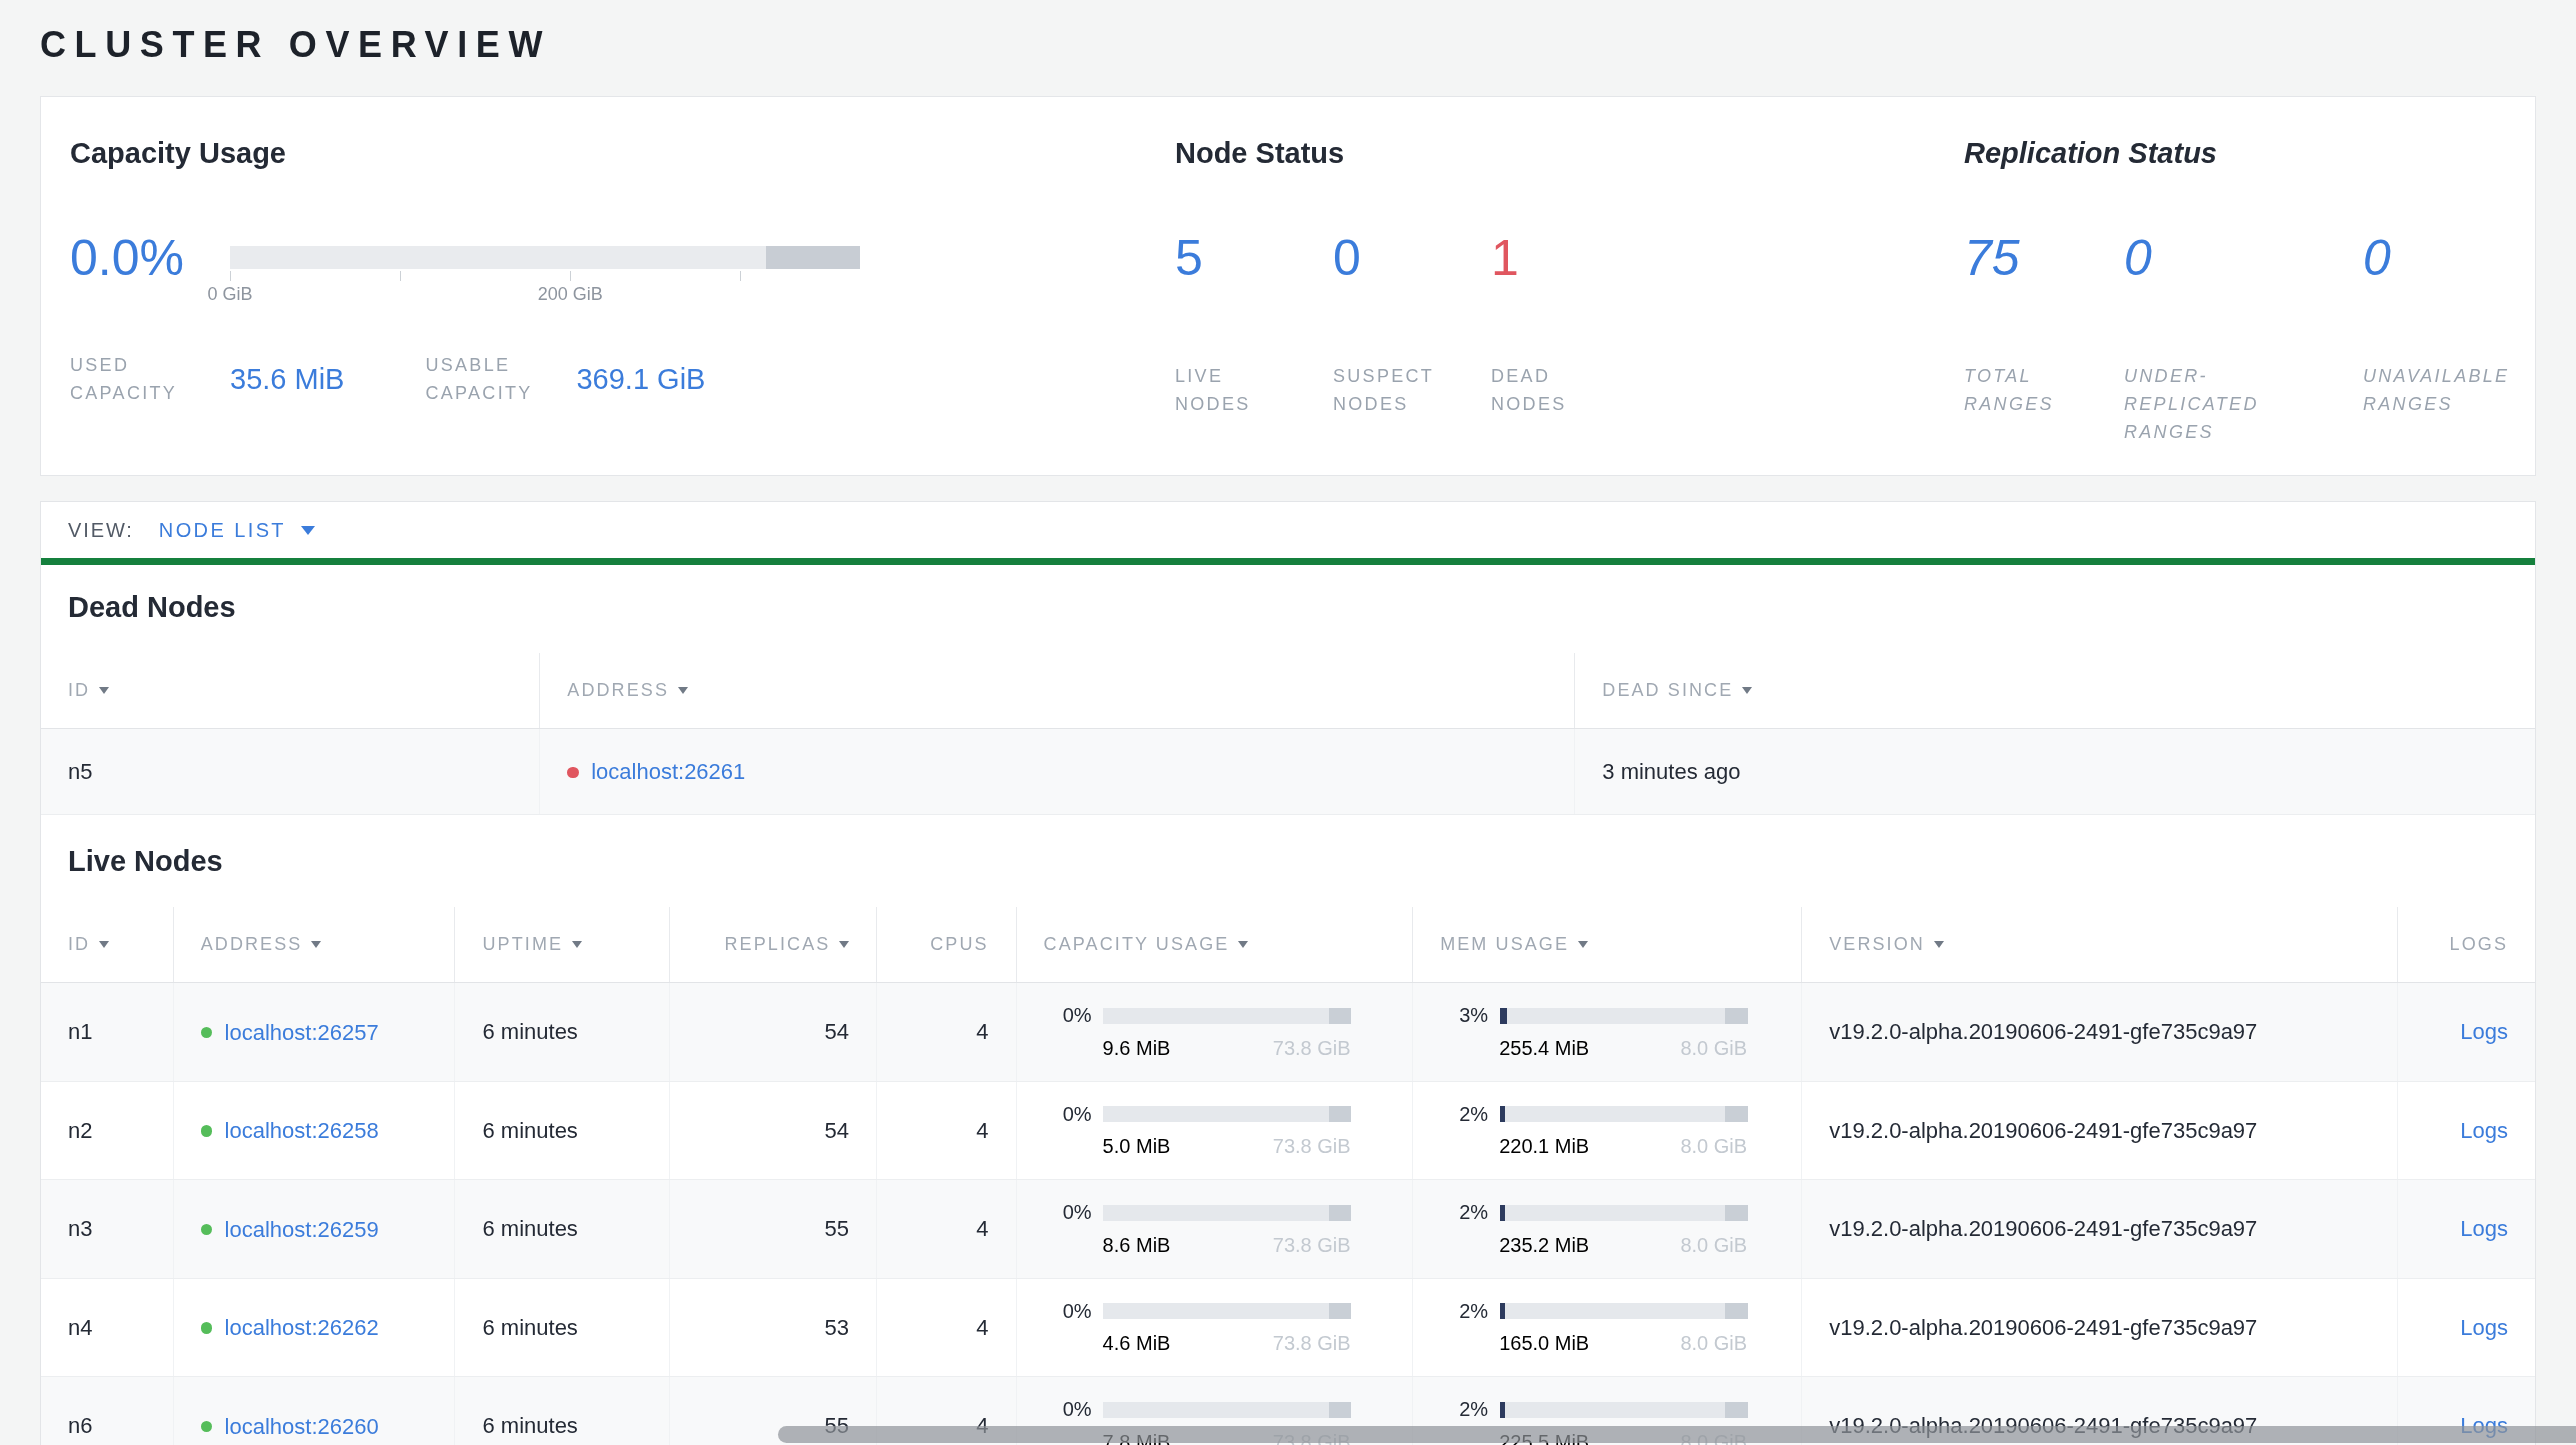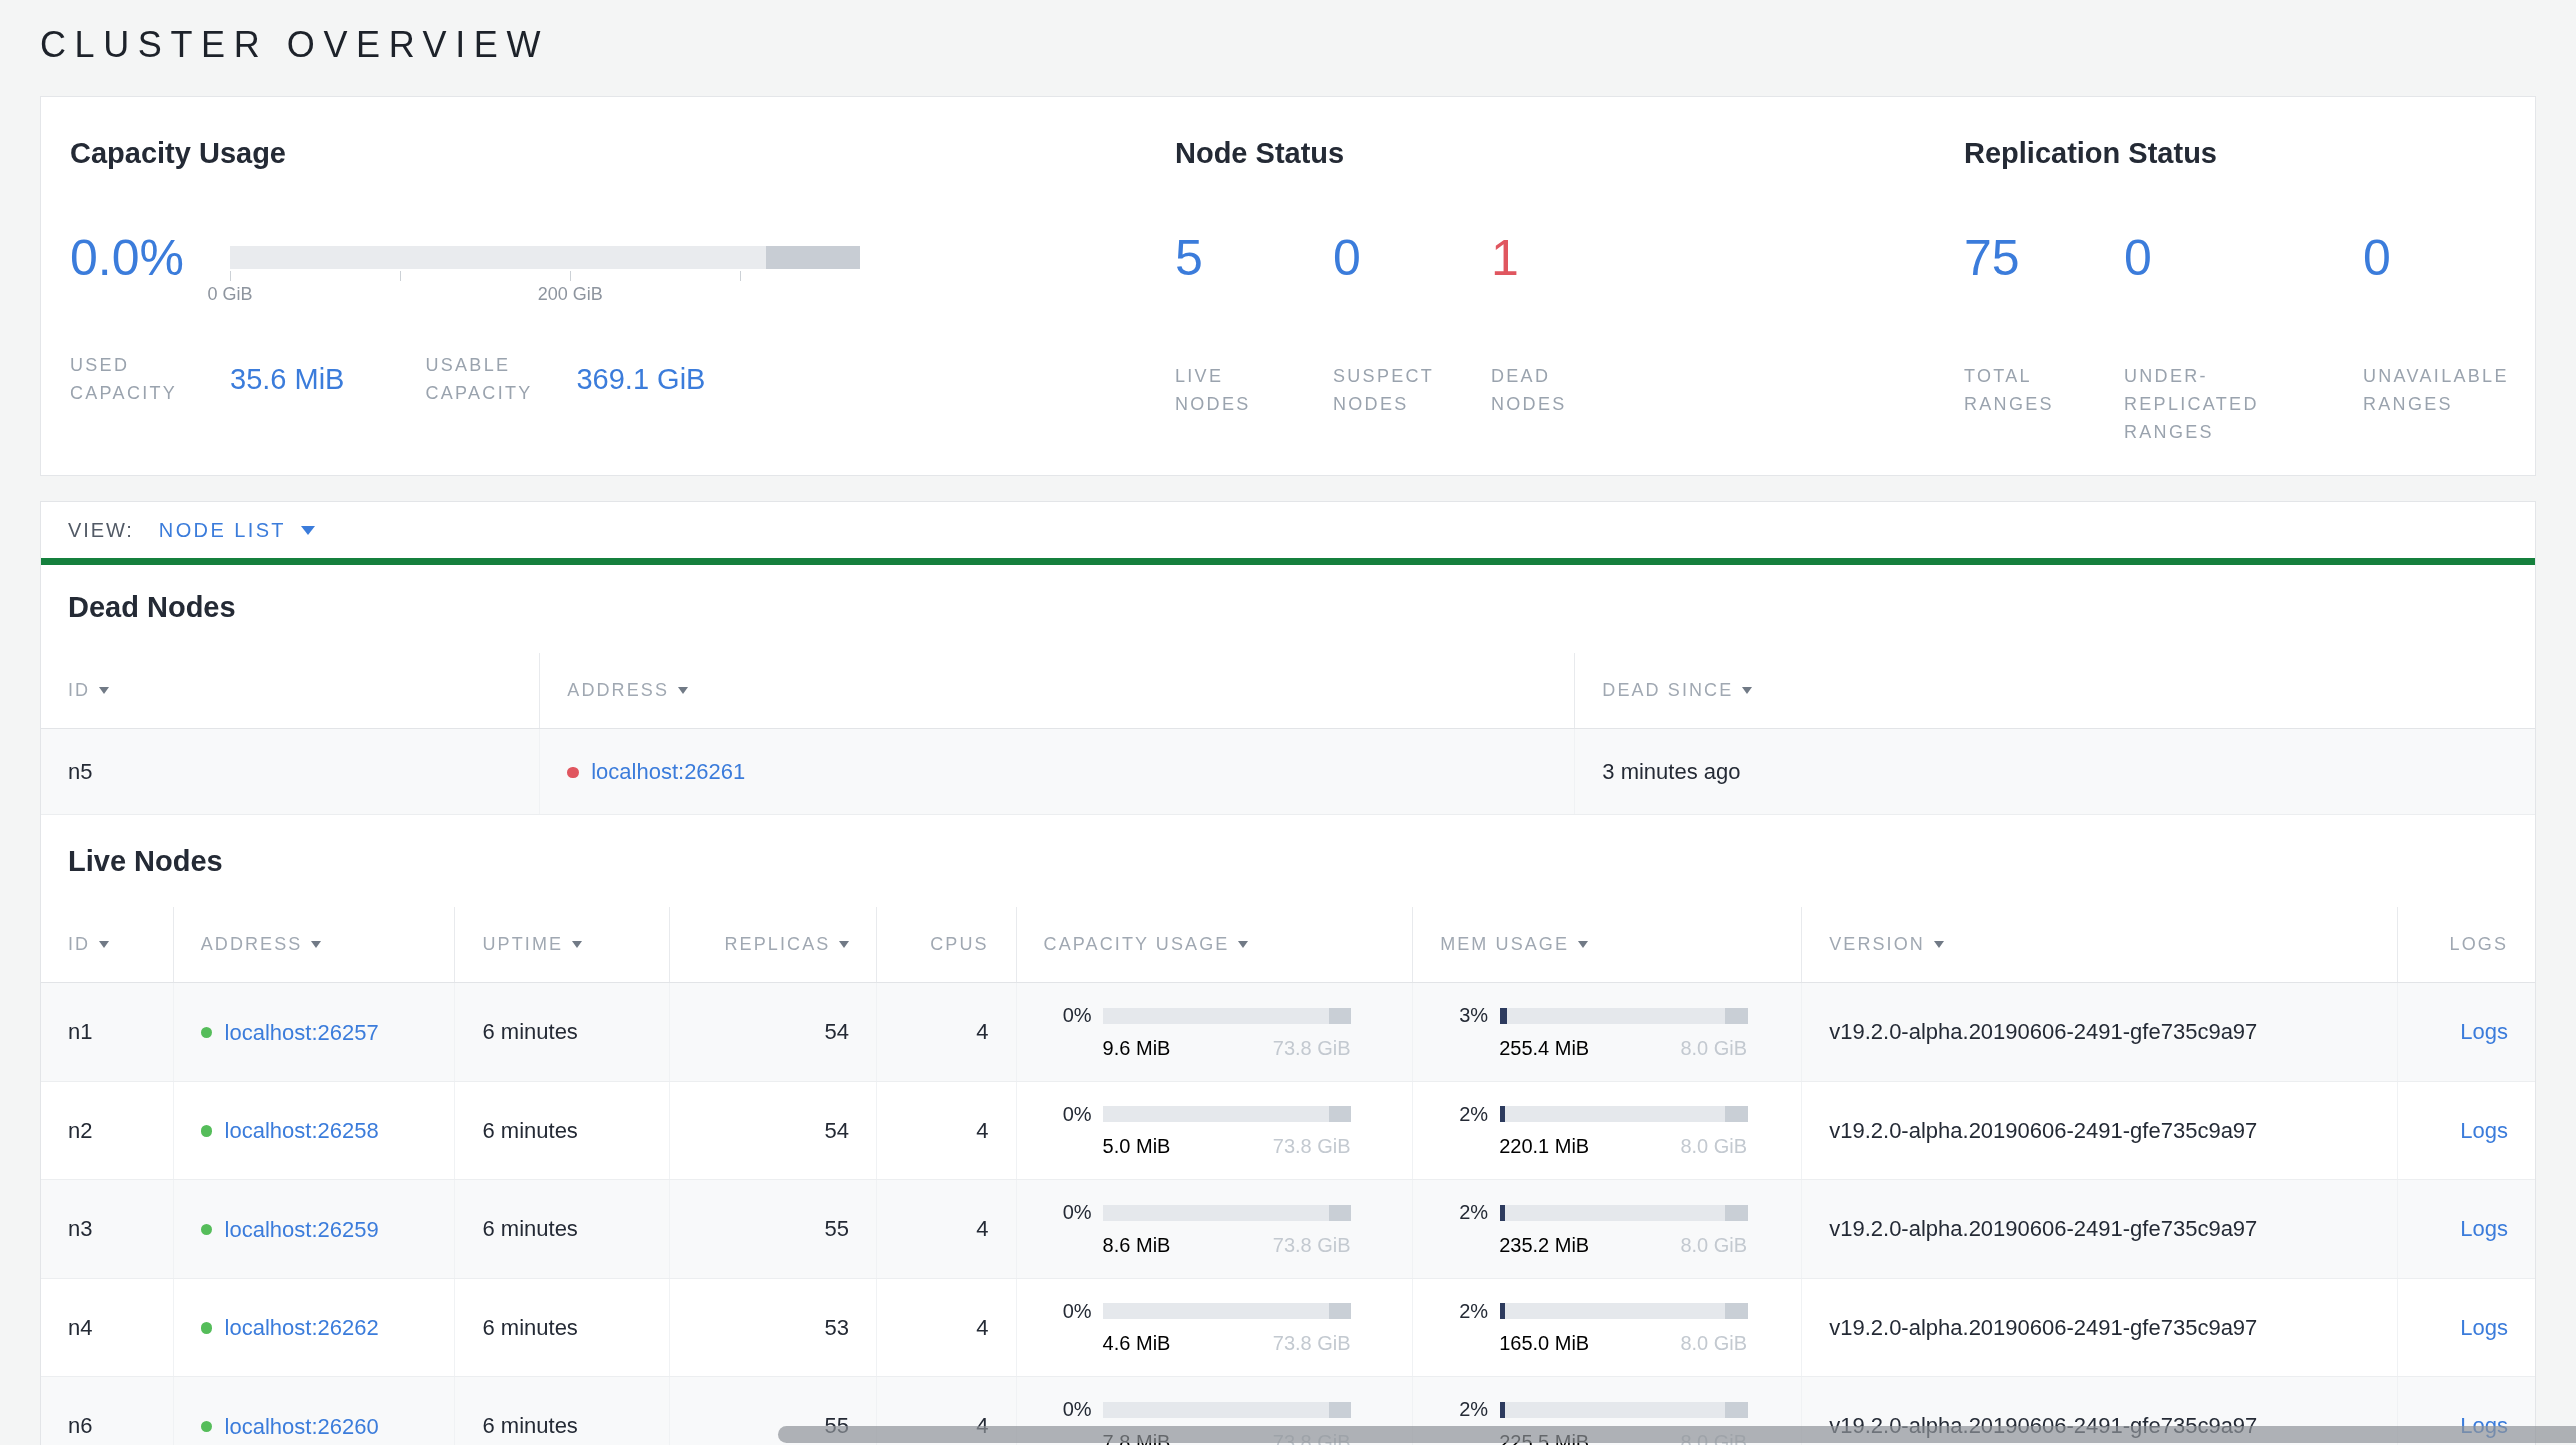--- a/index.html
+++ b/index.html
@@ -11,34 +11,34 @@
   html,body{margin:0;padding:0;}
   body{
     width:2576px;height:1446px;overflow:hidden;position:relative;
     background:#f4f5f5;color:#242a35;
     font-family:"Liberation Sans",sans-serif;
   }
   .page{padding:23px 40px 0;}
 
   
   .page-title{
-    margin:0;font-size:36px;line-height:44px;font-weight:400;
+    margin:0;font-size:36px;line-height:44px;font-weight:700;
     letter-spacing:8.6px;color:#1d222a;
   }
 
   
   .summary-card{
     margin-top:29px;height:380px;background:#fff;
     border:1px solid #e4e6e9;
     display:flex;padding:40px 0 0 29px;
   }
   .card-heading{margin:0 0 63px;font-size:29px;line-height:33px;font-weight:600;color:#242a35;}
   .col-capacity{width:1105px;}
   .col-nodes{width:789px;}
-  .col-repl{flex:1;}
+  .col-repl{flex:1;font-style:italic;}
 
   .cap-row{display:flex;align-items:flex-start;}
   .big-pct{width:160px;font-size:50px;line-height:50px;color:var(--blue);}
   .bar-area{width:630px;margin-top:13.4px;}
   .track{position:relative;height:23px;background:#e9ebee;}
   .track-dark{position:absolute;right:0;top:0;bottom:0;width:15%;background:#c8cdd4;}
   .ticks{position:relative;height:11.5px;}
   .tick{position:absolute;top:1.9px;width:1px;height:9.5px;background:#ccd1d6;}
   .tick-labels{position:relative;height:23px;}
   .tick-label{position:absolute;top:2.9px;transform:translateX(-50%);

